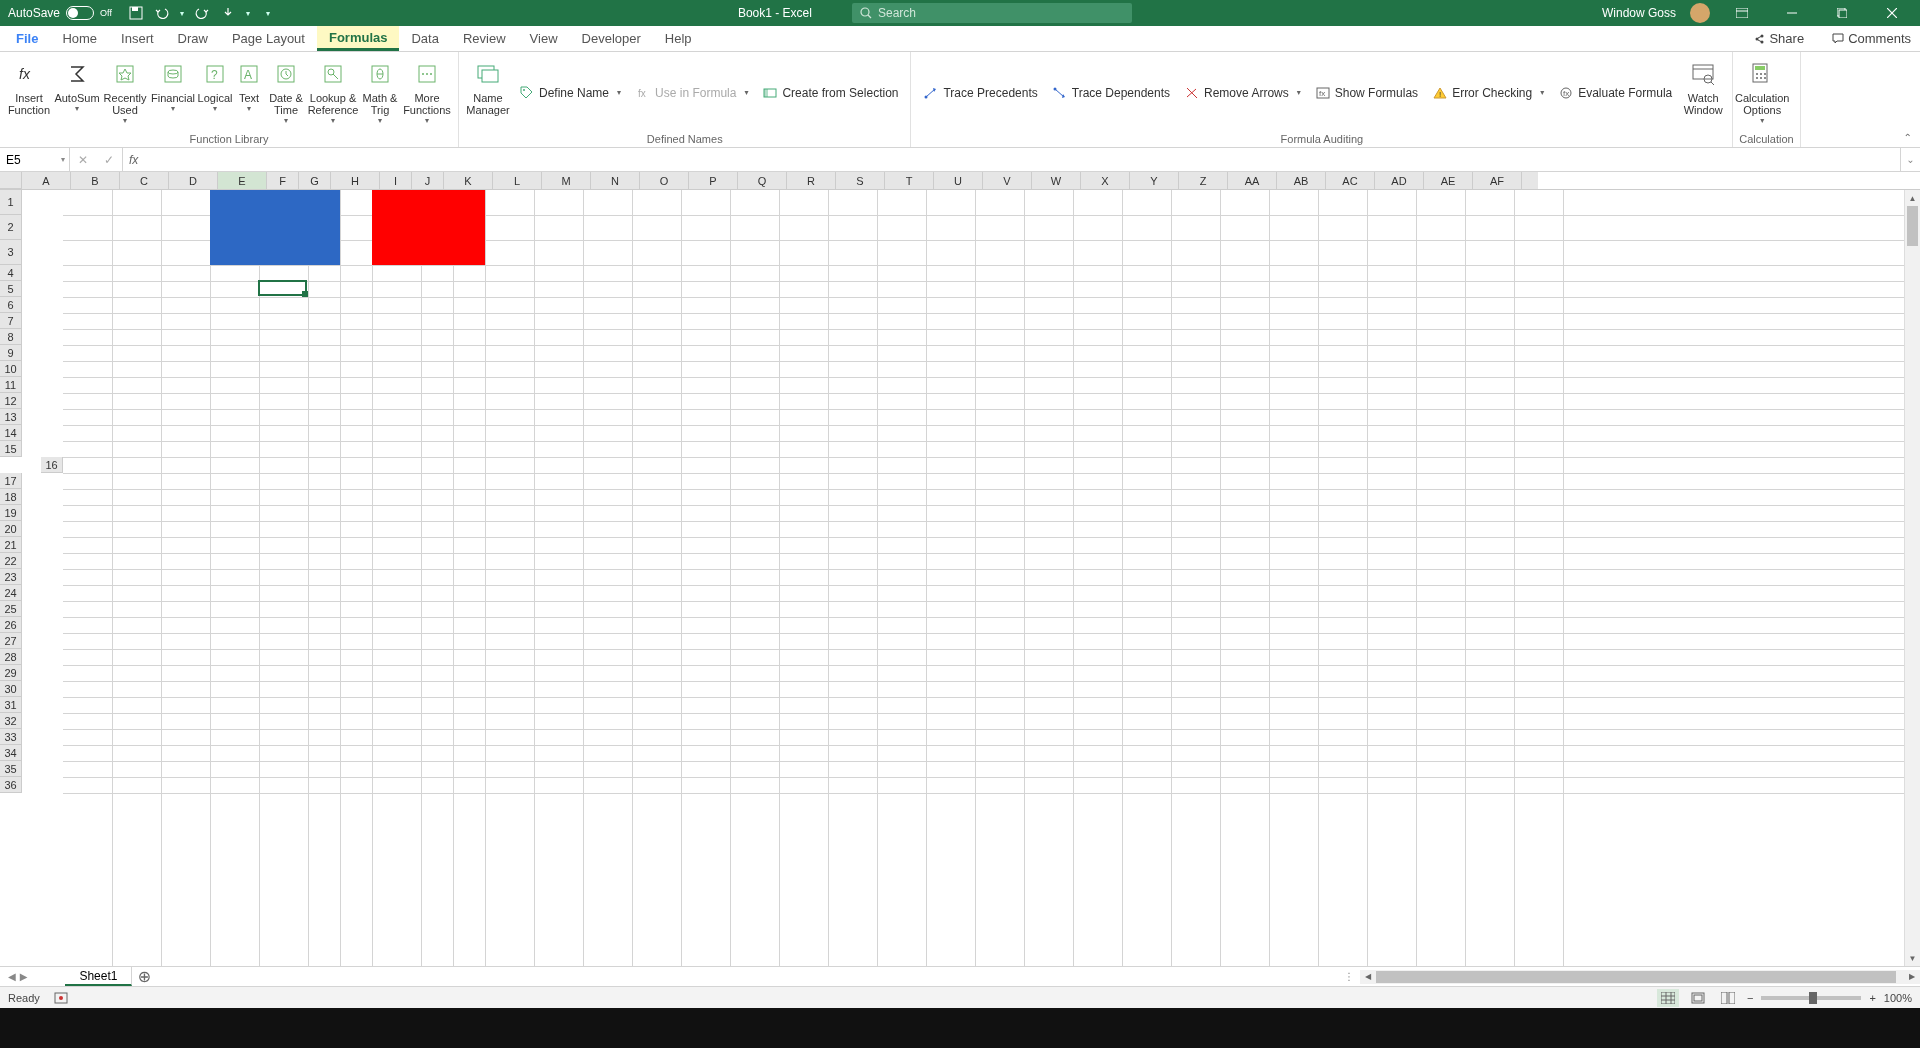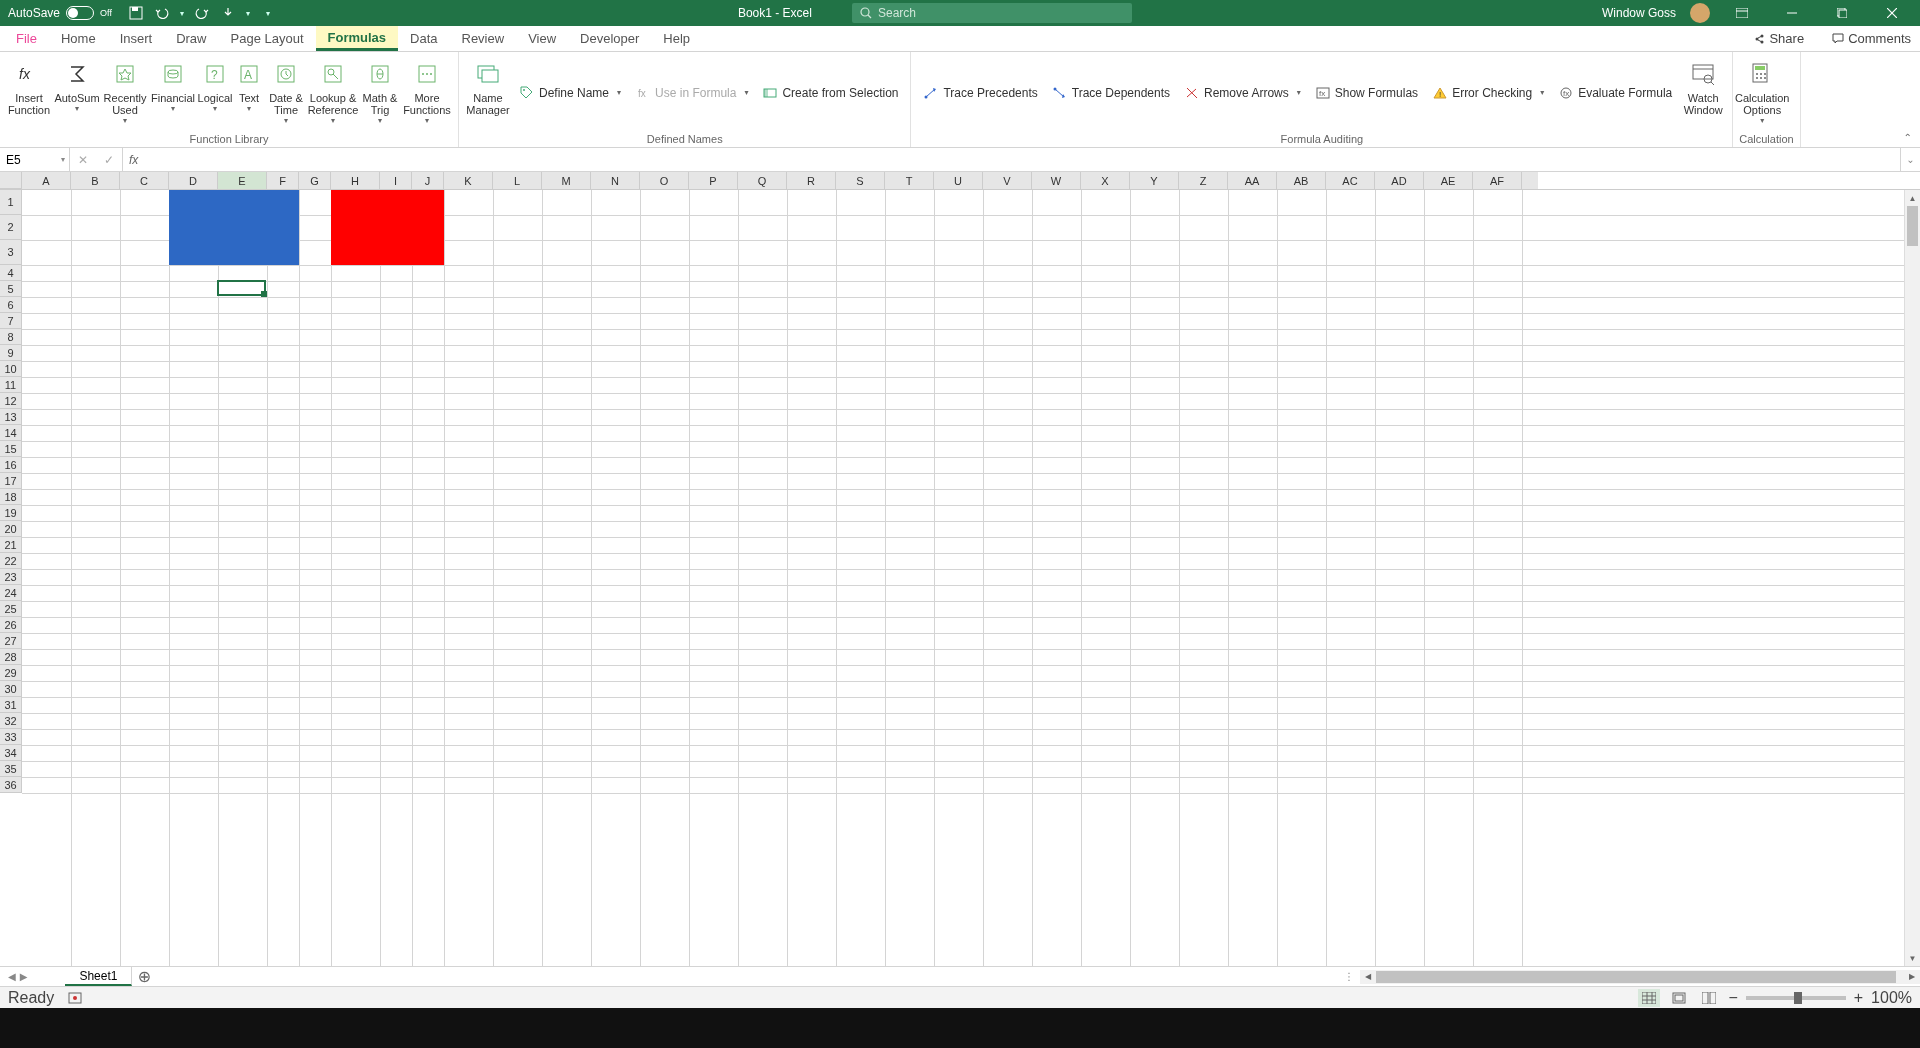--- a/index.html
+++ b/index.html
@@ -17,21 +17,21 @@
 .search-box { width: 280px; height: 20px; background: #409168; border-radius: 2px; display: flex; align-items: center; padding: 0 8px; gap: 6px; }
 .search-box input { background: transparent; border: none; color: #fff; font-size: 12px; outline: none; width: 100%; }
 .search-box input::placeholder { color: #d0e6d9; }
 .title-right { display: flex; align-items: center; gap: 14px; padding: 0 10px; }
 .avatar { width: 20px; height: 20px; border-radius: 50%; background: #d4a66a; }
 .win-btn { width: 36px; height: 26px; display: flex; align-items: center; justify-content: center; cursor: pointer; }
 
 
 .ribbon-tabs { height: 26px; background: #fff; border-bottom: 1px solid #d4d4d4; display: flex; align-items: stretch; padding-left: 4px; }
 .tab { padding: 0 12px; display: flex; align-items: center; font-size: 13px; color: #555; cursor: pointer; }
-.tab.file { color: #ec4899; font-weight: 400; }
+.tab.file { color: #3b82f6; font-weight: 700; }
 .tab.active { background: #fef9c3; border-bottom: 3px solid #217346; color: #217346; font-weight: 600; }
 .ribbon-tabs-right { margin-left: auto; display: flex; align-items: center; gap: 10px; }
 .share-btn, .comments-btn { font-size: 13px; color: #444; display: flex; align-items: center; gap: 4px; padding: 2px 8px; border: 1px solid transparent; }
 
 
 .ribbon { height: 96px; background: #fff; border-bottom: 1px solid #d4d4d4; display: flex; position: relative; }
 .ribbon-group { border-right: 1px solid #e1e1e1; padding: 2px 6px 0 6px; display: flex; flex-direction: column; }
 .ribbon-group-inner { display: flex; flex: 1; gap: 2px; }
 .ribbon-group-lbl { text-align: center; font-size: 11px; color: #666; padding: 2px 0; }
 .big-btn { width: 46px; display: flex; flex-direction: column; align-items: center; justify-content: flex-start; padding-top: 4px; font-size: 11px; color: #333; text-align: center; cursor: pointer; }
@@ -79,21 +79,21 @@
 .sheet-nav { display: flex; align-items: center; gap: 4px; padding: 0 8px; color: #888; font-size: 10px; }
 .sheet-tab { padding: 0 14px; display: flex; align-items: center; font-size: 12px; border-right: 1px solid #d4d4d4; background: #fff; border-bottom: 2px solid #217346; }
 .sheet-add { width: 24px; display: flex; align-items: center; justify-content: center; color: #666; }
 .hscroll-area { flex: 1; display: flex; align-items: center; justify-content: flex-end; }
 .hscroll { width: 560px; height: 14px; background: #f1f1f1; display: flex; align-items: center; }
 .hscroll .arrow { width: 16px; text-align: center; font-size: 8px; color: #666; }
 .hscroll .track { flex: 1; height: 12px; background: #f1f1f1; position: relative; }
 .hscroll .thumb { position: absolute; left: 0; top: 0; bottom: 0; width: 520px; background: #c1c1c1; }
 
 
-.status-bar { height: 22px; background: #f3f3f3; border-top: 1px solid #d4d4d4; display: flex; align-items: center; font-size: 16px; color: #444; padding: 0 8px; }
+.status-bar { height: 22px; background: #f3f3f3; border-top: 1px solid #d4d4d4; display: flex; align-items: center; font-size: 11px; color: #444; padding: 0 8px; }
 .status-right { margin-left: auto; display: flex; align-items: center; gap: 8px; }
 .view-btn { width: 22px; height: 18px; display: flex; align-items: center; justify-content: center; border: 1px solid transparent; }
 .view-btn.active { background: #d8e8db; }
 .zoom-slider { width: 100px; height: 4px; background: #c1c1c1; position: relative; }
 .zoom-slider::before { content: ""; position: absolute; left: 50%; top: -4px; width: 2px; height: 12px; background: #666; }
 .zoom-thumb { position: absolute; left: 48px; top: -4px; width: 8px; height: 12px; background: #666; }
 
 
 .taskbar { height: 40px; background: #111; }
 
@@ -529,21 +529,21 @@
         <div class="row-h" style="height: 16px;">6</div>
         <div class="row-h" style="height: 16px;">7</div>
         <div class="row-h" style="height: 16px;">8</div>
         <div class="row-h" style="height: 16px;">9</div>
         <div class="row-h" style="height: 16px;">10</div>
         <div class="row-h" style="height: 16px;">11</div>
         <div class="row-h" style="height: 16px;">12</div>
         <div class="row-h" style="height: 16px;">13</div>
         <div class="row-h" style="height: 16px;">14</div>
         <div class="row-h" style="height: 16px;">15</div>
-        <div class="row-h" style="height: 16px;">16</div>
+        <div class="row-h" style="height: 16px; margin-left: 41px;">16</div>
         <div class="row-h" style="height: 16px;">17</div>
         <div class="row-h" style="height: 16px;">18</div>
         <div class="row-h" style="height: 16px;">19</div>
         <div class="row-h" style="height: 16px;">20</div>
         <div class="row-h" style="height: 16px;">21</div>
         <div class="row-h" style="height: 16px;">22</div>
         <div class="row-h" style="height: 16px;">23</div>
         <div class="row-h" style="height: 16px;">24</div>
         <div class="row-h" style="height: 16px;">25</div>
         <div class="row-h" style="height: 16px;">26</div>

